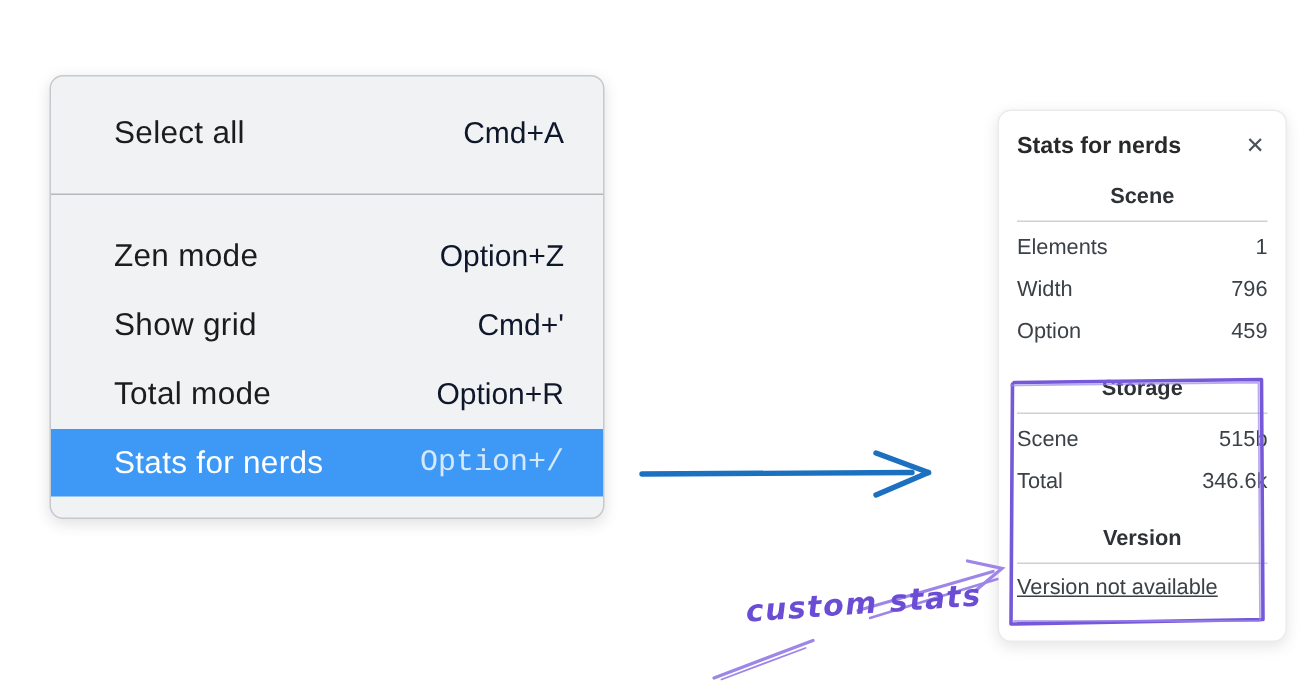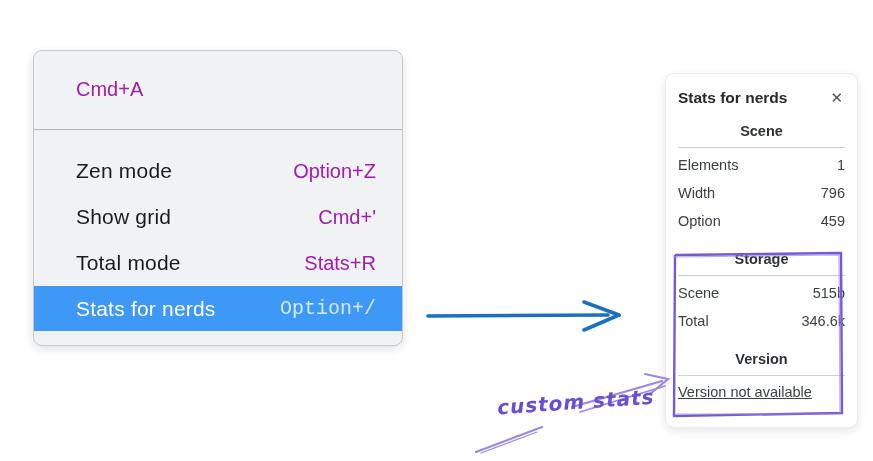--- a/index.html
+++ b/index.html
@@ -23,21 +23,21 @@
     box-sizing:border-box;
   }
   .menu-item{
     display:flex;align-items:center;justify-content:space-between;
     height:44px;
     padding:0 26px 0 42px;
     cursor:default;
   }
   .menu-section2 .menu-item{height:46px;}
   .menu-item .mi-label{font-size:21px;color:#1b1c1e;letter-spacing:.2px;}
-  .menu-item .mi-shortcut{font-size:20px;color:#a21caf;}
+  .menu-item .mi-shortcut{font-size:20px;color:#0f172a;}
   .menu-divider{
     height:0;border-top:1px solid #b4b8bc;
     margin-top:18px;
   }
   .menu-section2{padding-top:18px;}
   .menu-item.selected{background:#3d99f5;height:45px;}
   .menu-item.selected .mi-label{color:#ffffff;}
   .menu-item.selected .mi-shortcut{color:rgba(255,255,255,.78);font-family:Liberation Mono, monospace;}
 
   
@@ -88,35 +88,36 @@
     white-space:nowrap;
   }
 </style>
 </head>
 <body>
 
 <div class="stage">
 
   <div class="menu">
     <div class="menu-item">
+      <span class="mi-label">Select all</span>
       <span class="mi-shortcut">Cmd+A</span>
     </div>
     <div class="menu-divider"></div>
     <div class="menu-section2">
       <div class="menu-item">
         <span class="mi-label">Zen mode</span>
         <span class="mi-shortcut">Option+Z</span>
       </div>
       <div class="menu-item">
         <span class="mi-label">Show grid</span>
         <span class="mi-shortcut">Cmd+'</span>
       </div>
       <div class="menu-item">
         <span class="mi-label">Total mode</span>
-        <span class="mi-shortcut">Stats+R</span>
+        <span class="mi-shortcut">Option+R</span>
       </div>
       <div class="menu-item selected">
         <span class="mi-label">Stats for nerds</span>
         <span class="mi-shortcut">Option+/</span>
       </div>
     </div>
   </div>
 
   <div class="panel">
     <div class="panel-header">

